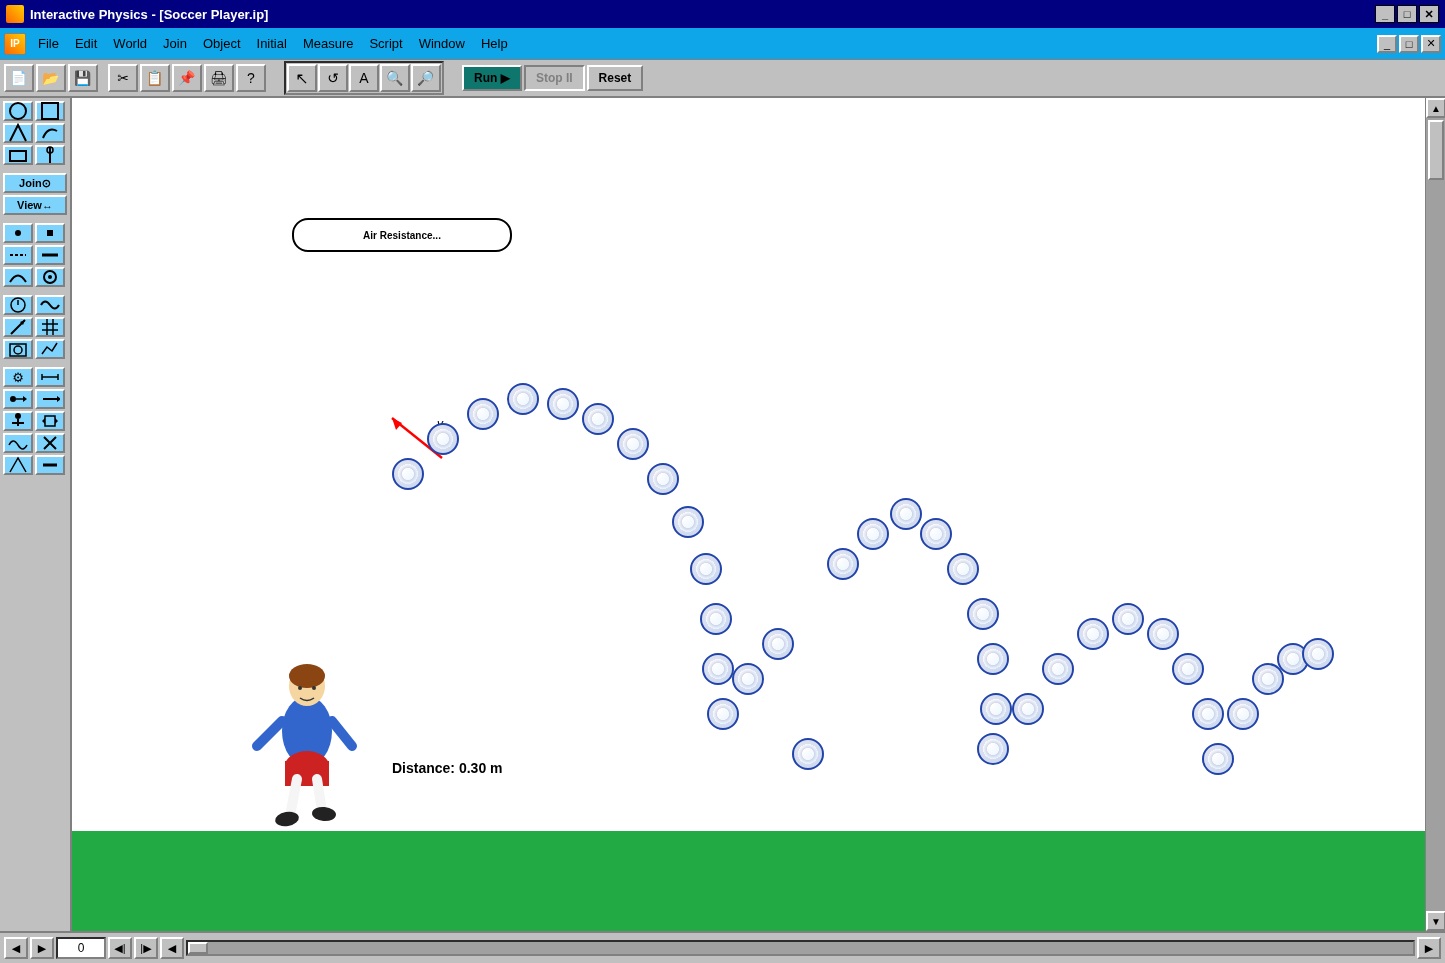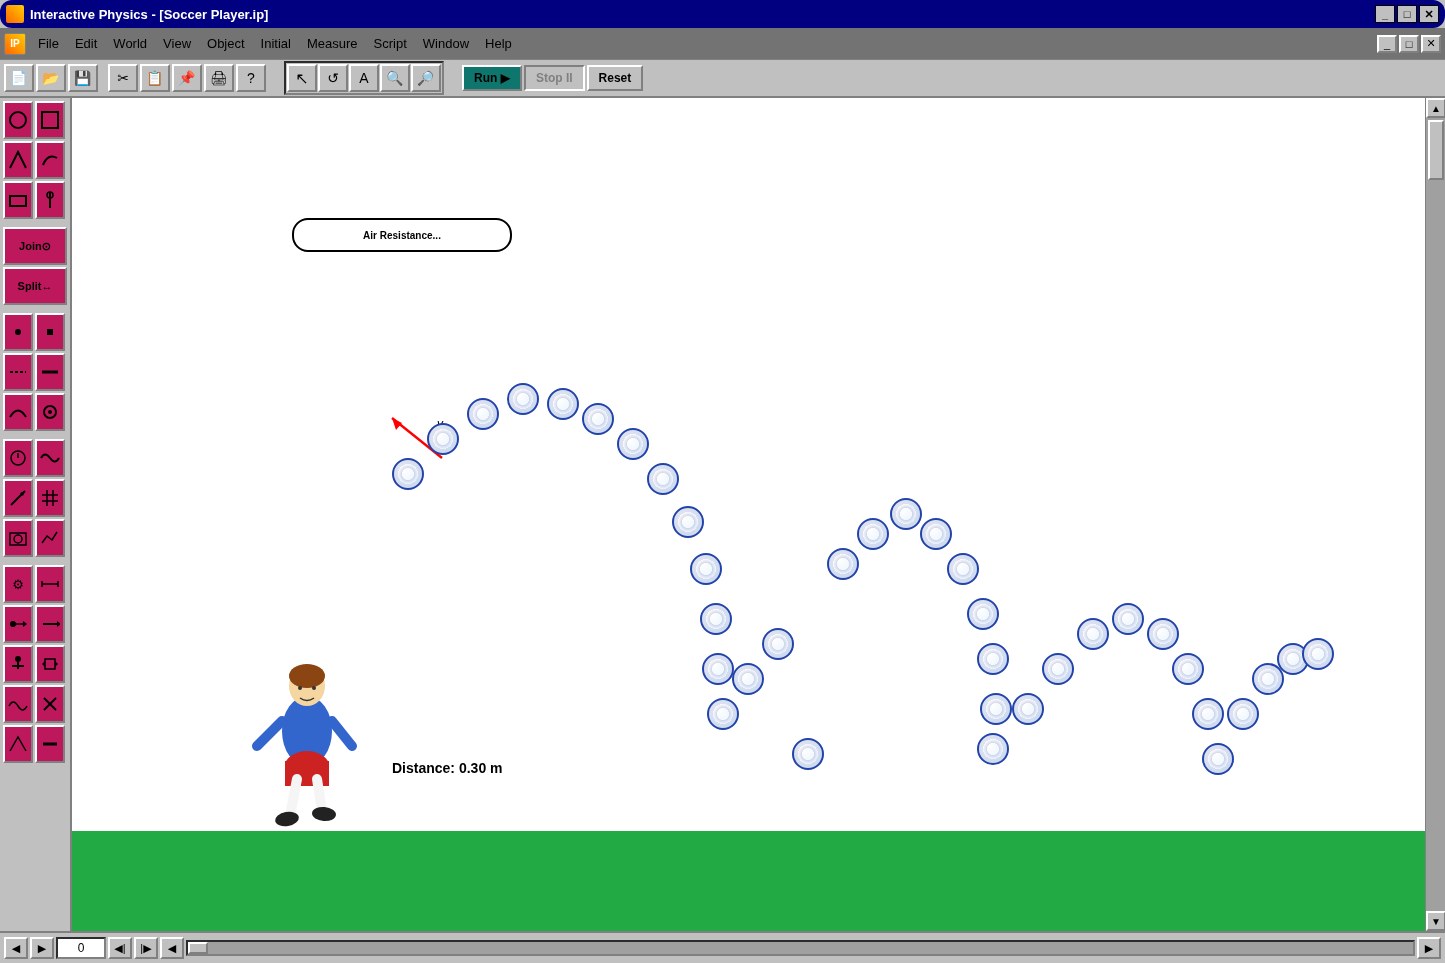--- a/index.html
+++ b/index.html
@@ -9,32 +9,31 @@
     #title-bar {
       background: #000080;
       color: white;
       height: 28px;
       display: flex;
       align-items: center;
       padding: 0 6px;
       font-size: 13px;
       font-weight: bold;
       user-select: none;
-      border-radius: 12px;
     }
     #title-bar .title-text { flex: 1; }
     #title-bar .win-btn {
       width: 20px; height: 18px; background: #c0c0c0; border: 1px solid #000;
       display: inline-flex; align-items: center; justify-content: center;
       color: black; font-size: 11px; margin-left: 2px; cursor: pointer;
     }
 
     
     #menu-bar {
-      background: #737373;
+      background: #0ea5e9;
       height: 32px;
       display: flex;
       align-items: center;
       padding: 0 4px;
       border-bottom: 1px solid #808080;
     }
     .menu-icon { width: 22px; height: 22px; background: #c0c0c0; margin-right: 4px; border: 1px solid #808080; display: inline-flex; align-items: center; justify-content: center; }
     .menu-item {
       padding: 3px 8px;
       cursor: pointer;
@@ -90,22 +89,22 @@
       background: #c0c0c0;
       border-right: 2px solid #808080;
       display: flex;
       flex-direction: column;
       padding: 3px;
       gap: 2px;
       overflow: hidden;
     }
     .lt-row { display: flex; gap: 2px; }
     .lt-btn {
-      width: 30px; height: 38px;
-      background: #be185d;
+      width: 30px; height: 20px;
+      background: #7dd3fc;
       border: 2px solid; border-color: #fff #808080 #808080 #fff;
       display: flex; align-items: center; justify-content: center;
       cursor: pointer; font-size: 13px;
     }
     .lt-btn.wide {
       width: 64px; font-size: 11px; font-weight: bold; padding: 2px;
       justify-content: center;
     }
     .lt-sep { height: 4px; }
 
@@ -266,21 +265,21 @@
   <span class="win-btn">✕</span>
 </div>
 
 <div id="menu-bar">
   <div class="menu-icon" style="background:linear-gradient(45deg,#ff6600,#ffcc00);border-radius:2px;">
     <span style="font-size:10px;color:white;font-weight:bold;">IP</span>
   </div>
   <span class="menu-item">File</span>
   <span class="menu-item">Edit</span>
   <span class="menu-item">World</span>
-  <span class="menu-item">View</span>
+  <span class="menu-item">Join</span>
   <span class="menu-item">Object</span>
   <span class="menu-item">Initial</span>
   <span class="menu-item">Measure</span>
   <span class="menu-item">Script</span>
   <span class="menu-item">Window</span>
   <span class="menu-item">Help</span>
   <div class="win-btns">
     <span class="win-btn2">_</span>
     <span class="win-btn2">□</span>
     <span class="win-btn2">✕</span>
@@ -357,21 +356,21 @@
           </svg>
       </div>
     </div>
 
     <div class="lt-sep"></div>
 
     <div class="lt-row">
       <div class="lt-btn wide" style="font-size:11px;">Join⊙</div>
     </div>
     <div class="lt-row">
-      <div class="lt-btn wide" style="font-size:11px;">Split↔</div>
+      <div class="lt-btn wide" style="font-size:11px;">View↔</div>
     </div>
 
     <div class="lt-sep"></div>
 
     <div class="lt-row">
       <div class="lt-btn">
         <svg width="20" height="20">
             <circle cx="10" cy="10" r="3" fill="black"></circle>
           </svg>
       </div>

